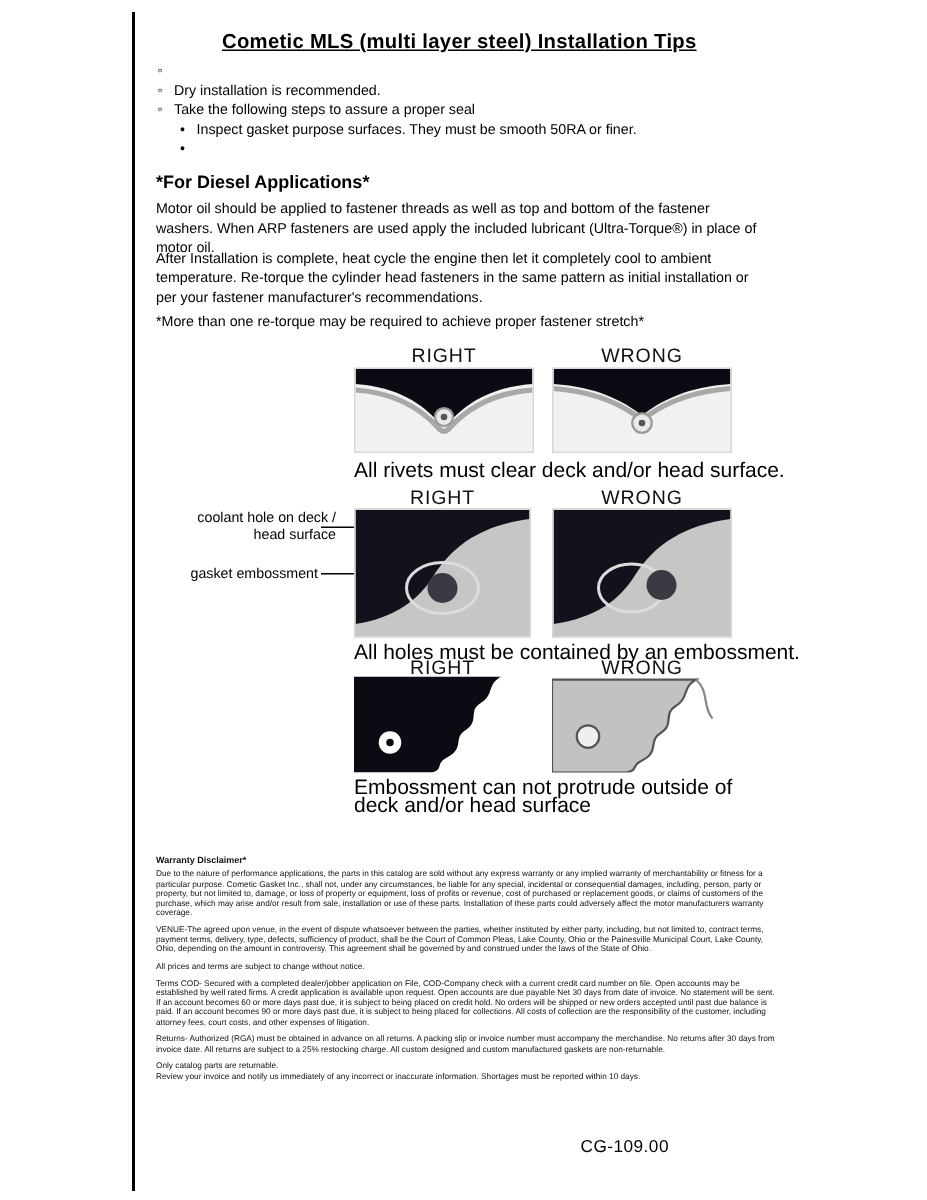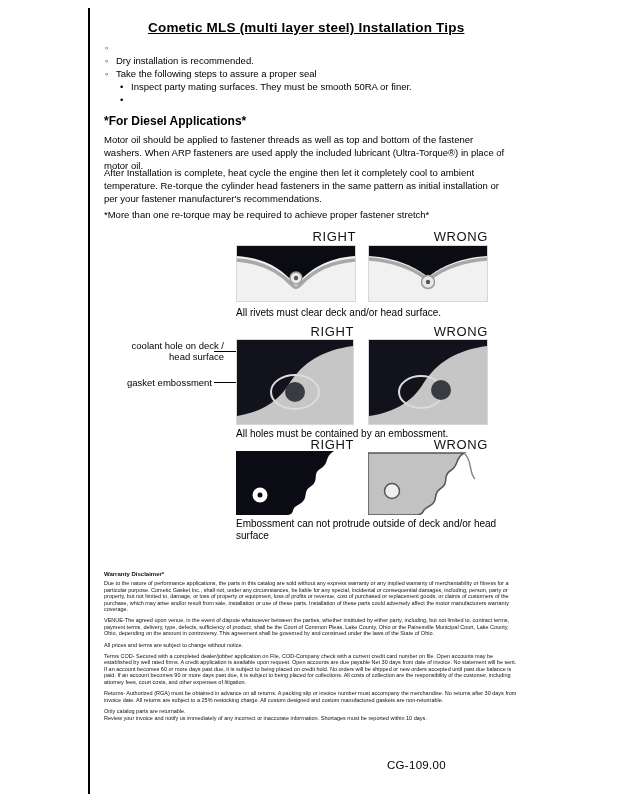--- a/index.html
+++ b/index.html
@@ -13,22 +13,22 @@
   .title { left:104px; top:20px; font-size:13.5px; font-weight:bold; text-decoration:underline; letter-spacing:0.2px;margin-left:44px; }
   .bullets { left:105px; top:41px; width:480px; }
   .b { display:flex; font-size:9.5px; line-height:13px; }
   .b .mk { width:11px; flex:0 0 11px; text-align:left; }
   .b.l2 { margin-left:15px; }
   .subhead { left:104px; top:114px; font-size:12px; font-weight:bold; }
   .para { left:104px; width:402px; font-size:9.5px; line-height:13px; }
   .p1 { top:133px; }
   .p2 { top:166px; }
   .note { top:208px; width:430px; }
-  .dg-label { font-size:13px; letter-spacing:0.6px; text-align:right; color:#111; }
-  .cap { font-size:10px; line-height:12px; color:#000; }
+  .dg-label { font-size:13px; letter-spacing:0.6px; text-align:center; color:#111; }
+  .cap { font-size:14px; line-height:12px; color:#000; }
   .img-frame { border:1px solid #d7d7d7; background:#f1f1f1; overflow:hidden; }
   .img-frame svg { display:block; }
   .ann { font-size:9.5px; line-height:11px; text-align:right; }
   .leader { height:1px; background:#000; }
   .legal { left:104px; top:571px; width:414px; font-size:5.5px; line-height:6.4px; color:#111; }
   .legal h4 { font-size:6px; margin-bottom:3px; font-weight:bold; }
   .legal p { margin-bottom:5px; }
   .legal p.tight { margin-bottom:1px; }
   .code { left:387px; top:759px; font-size:11.5px; letter-spacing:0.3px; }
 </style>
@@ -46,21 +46,21 @@
   <div class="b l1">
     <span class="mk">◦</span>
     <span>Dry installation is recommended.</span>
   </div>
   <div class="b l1">
     <span class="mk">◦</span>
     <span>Take the following steps to assure a proper seal</span>
   </div>
   <div class="b l2">
     <span class="mk">•</span>
-    <span>Inspect party mating surfaces.  They must be smooth 50RA or finer.</span>
+    <span>Inspect gasket purpose surfaces.  They must be smooth 50RA or finer.</span>
   </div>
   <div class="b l2">
     <span class="mk">•</span>
   </div>
 </div>
 
 <div class="abs subhead">*For Diesel Applications*</div>
 <div class="abs para p1">Motor oil should be applied to fastener threads as well as top and bottom of the fastener washers. When ARP fasteners are used apply the included lubricant (Ultra-Torque®) in place of motor oil.</div>
 <div class="abs para p2">After Installation is complete, heat cycle the engine then let it completely cool to ambient temperature. Re-torque the cylinder head fasteners in the same pattern as initial installation or per your fastener manufacturer's recommendations.</div>
 <div class="abs para note">*More than one re-torque may be required to achieve proper fastener stretch*</div>

